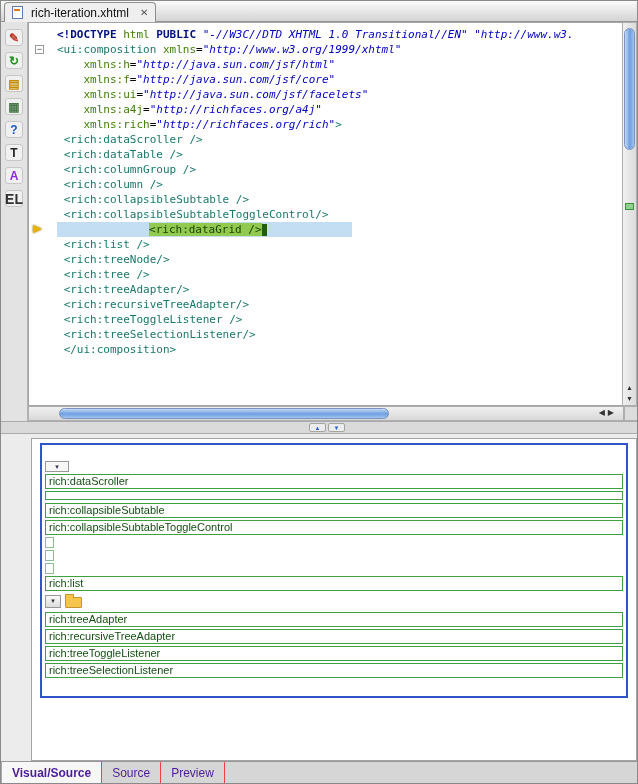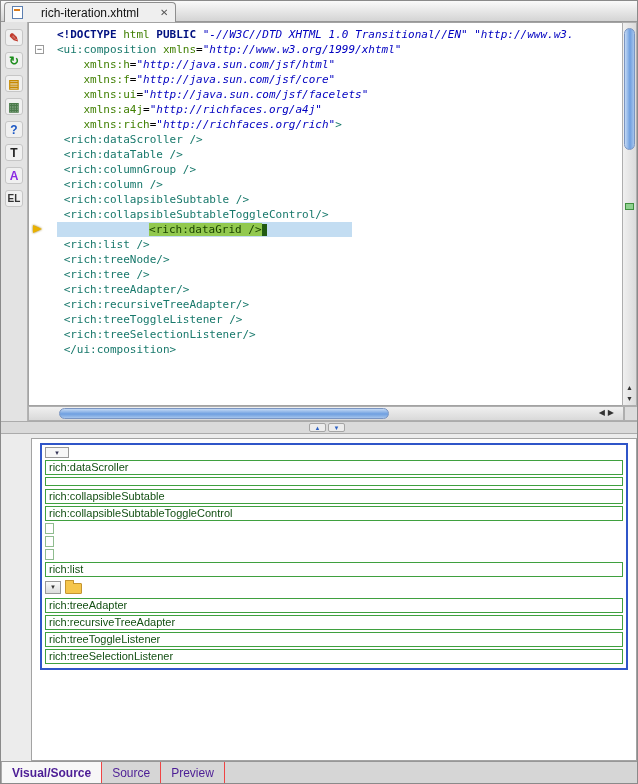--- a/index.html
+++ b/index.html
@@ -16,21 +16,21 @@
   .tabbar {
     position: absolute; top: 0; left: 0; right: 0; height: 21px;
     background: linear-gradient(#FAFAFA, #D4D4D4);
     border-bottom: 1px solid #979797;
   }
   .etab {
     position: absolute; left: 3px; top: 1px; height: 20px;
     background: #EFEFEF;
     border: 1px solid #8E8E8E; border-bottom: none;
     border-radius: 4px 4px 0 0;
-    display: flex; align-items: center; gap: 18px;
+    display: flex; align-items: center; gap: 8px;
     padding: 0 7px; font-size: 12px; color: #111;
   }
   .file-icon { width: 11px; height: 13px; background: #FFF; border: 1px solid #5C7FB0; position: relative; flex: 0 0 11px; }
   .file-icon::after { content: ""; position: absolute; left: 1px; top: 2px; width: 6px; height: 2px; background: #D97B1C; }
   .tab-close { color: #555; font-size: 10px; margin-left: 3px; }
 
   
   .vpe-toolbar {
     position: absolute; left: 0; top: 21px; width: 27px; height: 399px;
     background: #E3E3E3; border-right: 1px solid #B3B3B3;
@@ -113,21 +113,21 @@
     width: 17px; height: 9px; font-size: 6px; line-height: 8px; text-align: center;
     color: #2E62C4; background: #ECECEC; border: 1px solid #A5A5A5; border-radius: 2px;
   }
 
   
   .visual-pane { position: absolute; left: 0; top: 433px; width: 638px; height: 329px; background: #ECECEC; }
   .visual-inner {
     position: absolute; left: 30px; top: 4px; right: 2px; bottom: 2px;
     background: #FFF; border: 1px solid #A3A3A3; overflow: hidden; padding: 4px 8px;
   }
-  .blue-box { border: 2px solid #2F55C8; padding: 2px 3px; }
+  .blue-box { border: 2px solid #2F55C8; padding: 16px 3px; }
   .v-label {
     border: 1px solid #3FA03F; background: #FFF; color: #134F13;
     font-size: 11px; line-height: 13px; height: 15px; padding: 0 3px; margin: 1px 0 2px;
     overflow: hidden; white-space: nowrap;
   }
   .v-empty-wide { border: 1px solid #3FA03F; height: 9px; margin: 1px 0 3px; }
   .v-mini-dd {
     width: 24px; height: 11px; border: 1px solid #999; background: #F7F7F7;
     display: flex; align-items: center; justify-content: center;
     font-size: 7px; color: #335; margin: 0 0 2px; 
@@ -171,21 +171,21 @@
 </div>
 
 <div class="vpe-toolbar">
     <div class="vpe-icon" style="color: rgb(192, 57, 43); font-size: 12px;">✎</div>
     <div class="vpe-icon" style="color: rgb(30, 142, 30); font-size: 12px;">↻</div>
     <div class="vpe-icon" style="color: rgb(199, 138, 0); font-size: 12px;">▤</div>
     <div class="vpe-icon" style="color: rgb(74, 122, 74); font-size: 12px;">▦</div>
     <div class="vpe-icon" style="color: rgb(26, 86, 196); font-size: 12px;">?</div>
     <div class="vpe-icon" style="color: rgb(34, 34, 34); font-size: 12px;">T</div>
     <div class="vpe-icon" style="color: rgb(138, 43, 226); font-size: 12px;">A</div>
-    <div class="vpe-icon" style="color: rgb(51, 51, 51); font-size: 10px;">EL</div>
+    <div class="vpe-icon" style="color: rgb(51, 51, 51); font-size: 14px;">EL</div>
   </div>
 
 <div class="source-editor">
   <div>
       <div class="code-line"><span class="gutter-cell"></span><span class="line-content"><span class="tk-d">&lt;!DOCTYPE </span><span class="tk-g">html</span><span class="tk-d"> PUBLIC </span><span class="tk-s">"-//W3C//DTD XHTML 1.0 Transitional//EN"</span><span class="tk-p"> </span><span class="tk-s">"http://www.w3.</span></span></div>
       <div class="code-line"><span class="gutter-cell"><span class="fold-box">−</span></span><span class="line-content"><span class="tk-t">&lt;ui:composition </span><span class="tk-g">xmlns</span><span class="tk-p">=</span><span class="tk-s">"http://www.w3.org/1999/xhtml"</span></span></div>
       <div class="code-line"><span class="gutter-cell"></span><span class="line-content"><span class="tk-p">    </span><span class="tk-g">xmlns:h</span><span class="tk-p">=</span><span class="tk-s">"http://java.sun.com/jsf/html"</span></span></div>
       <div class="code-line"><span class="gutter-cell"></span><span class="line-content"><span class="tk-p">    </span><span class="tk-g">xmlns:f</span><span class="tk-p">=</span><span class="tk-s">"http://java.sun.com/jsf/core"</span></span></div>
       <div class="code-line"><span class="gutter-cell"></span><span class="line-content"><span class="tk-p">    </span><span class="tk-g">xmlns:ui</span><span class="tk-p">=</span><span class="tk-s">"http://java.sun.com/jsf/facelets"</span></span></div>
       <div class="code-line"><span class="gutter-cell"></span><span class="line-content"><span class="tk-p">    </span><span class="tk-g">xmlns:a4j</span><span class="tk-p">=</span><span class="tk-s">"http://richfaces.org/a4j"</span></span></div>

